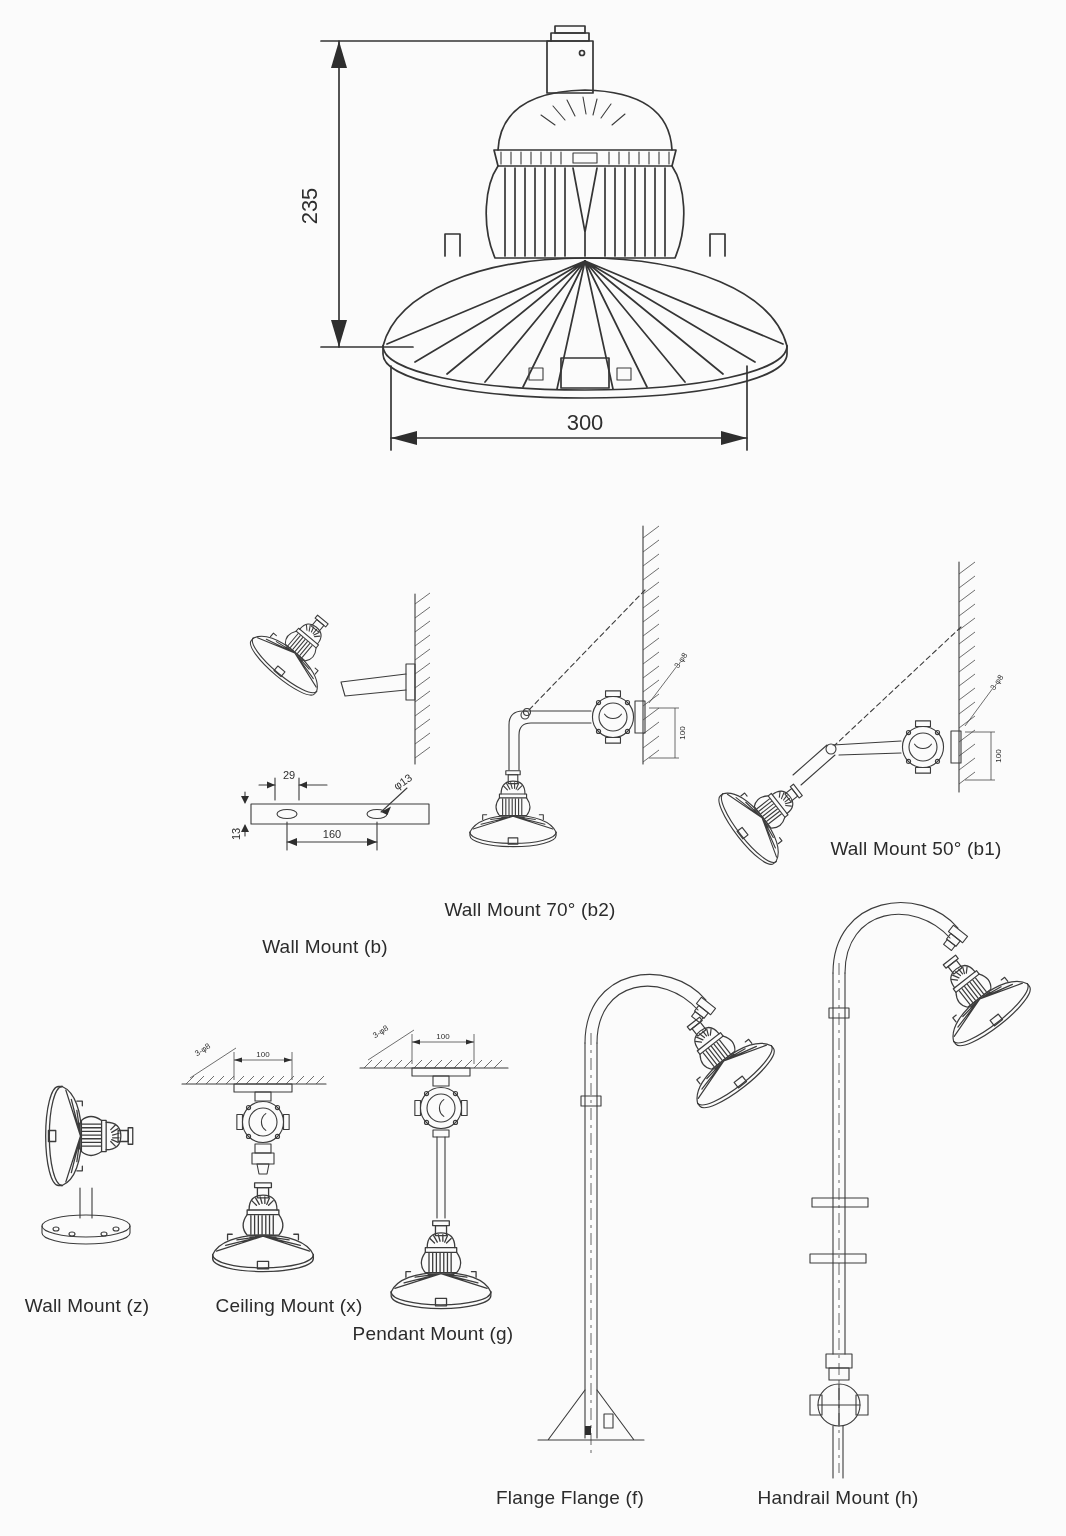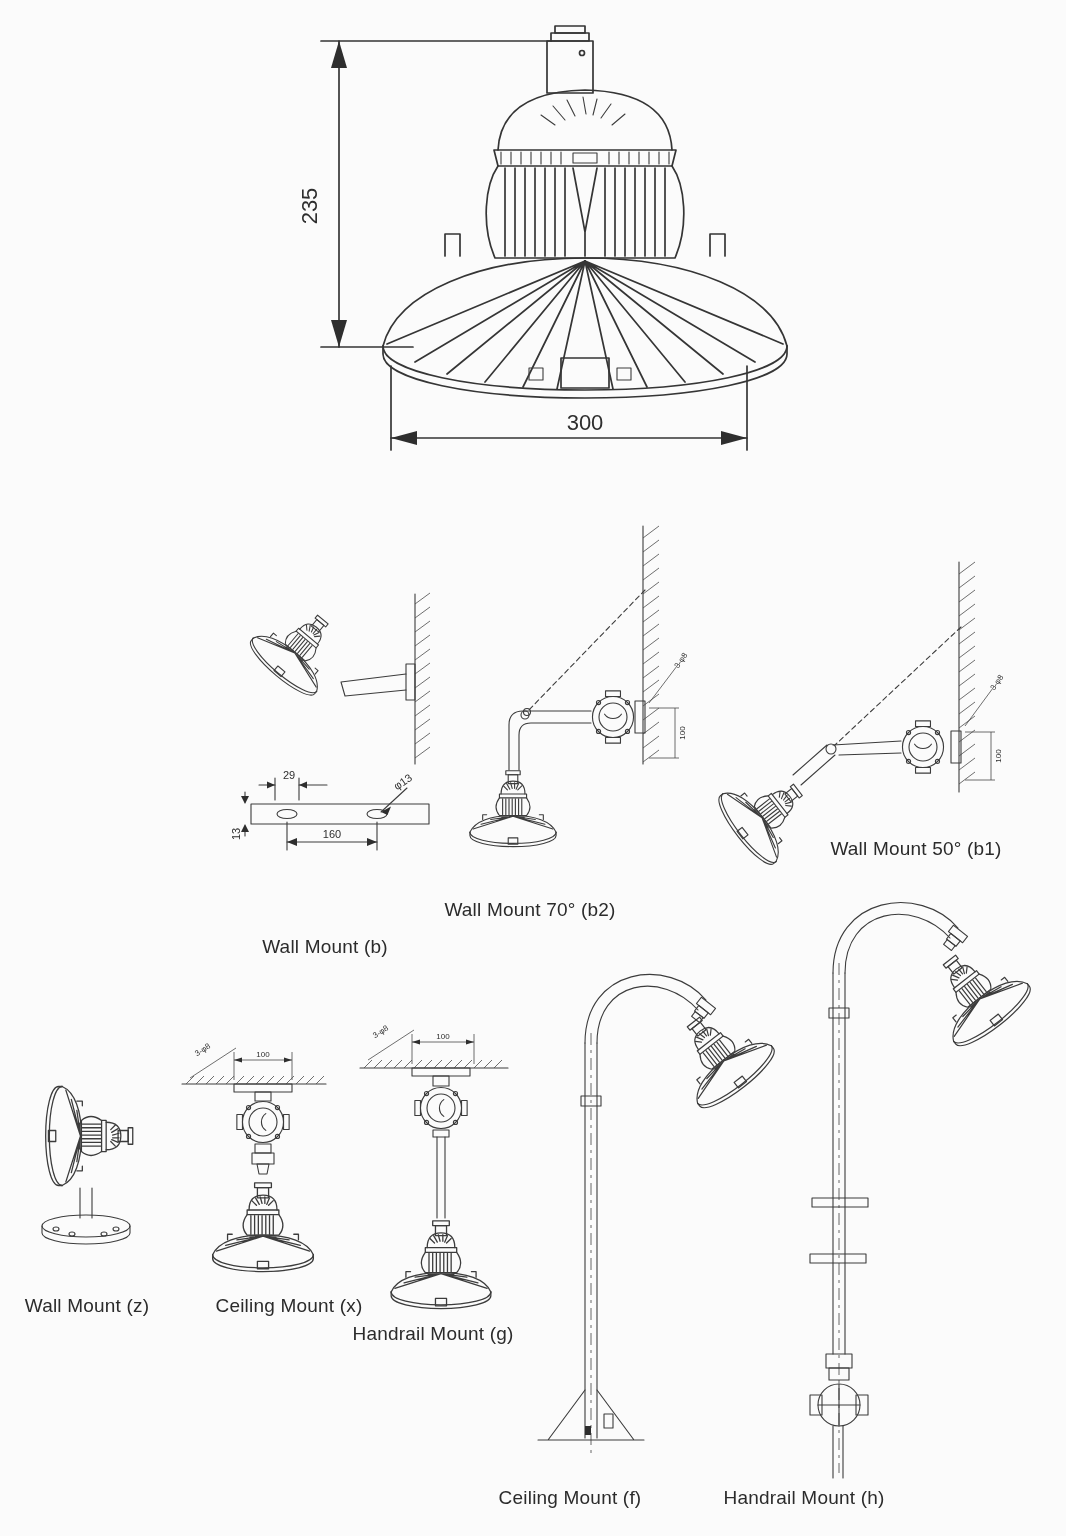--- a/index.html
+++ b/index.html
@@ -348,17 +348,17 @@
         <path class="ln" d="M51,548 V600 M61,548 V600"></path>
       </g>
     </svg>
   </div>
 
   <div class="mount-label" style="left:325px; top:899px;margin-top:37px;">Wall Mount (b)</div>
   <div class="mount-label" style="left:530px; top:899px;">Wall Mount 70° (b2)</div>
   <div class="mount-label" style="left:916px; top:838px;">Wall Mount 50° (b1)</div>
   <div class="mount-label" style="left:87px; top:1295px;">Wall Mount (z)</div>
   <div class="mount-label" style="left:257px; top:1295px;margin-left:32px;">Ceiling Mount (x)</div>
-  <div class="mount-label" style="left:433px; top:1323px;">Handrail Mount (g)</div>
-  <div class="mount-label" style="left:570px; top:1487px;">Ceiling Mount (f)</div>
-  <div class="mount-label" style="left:804px; top:1487px;">Handrail Mount (h)</div>
+  <div class="mount-label" style="left:433px; top:1323px;">Pendant Mount (g)</div>
+  <div class="mount-label" style="left:570px; top:1487px;">Flange Flange (f)</div>
+  <div class="mount-label" style="left:838px; top:1487px;">Handrail Mount (h)</div>
 
 </div>
 
 </body></html>

